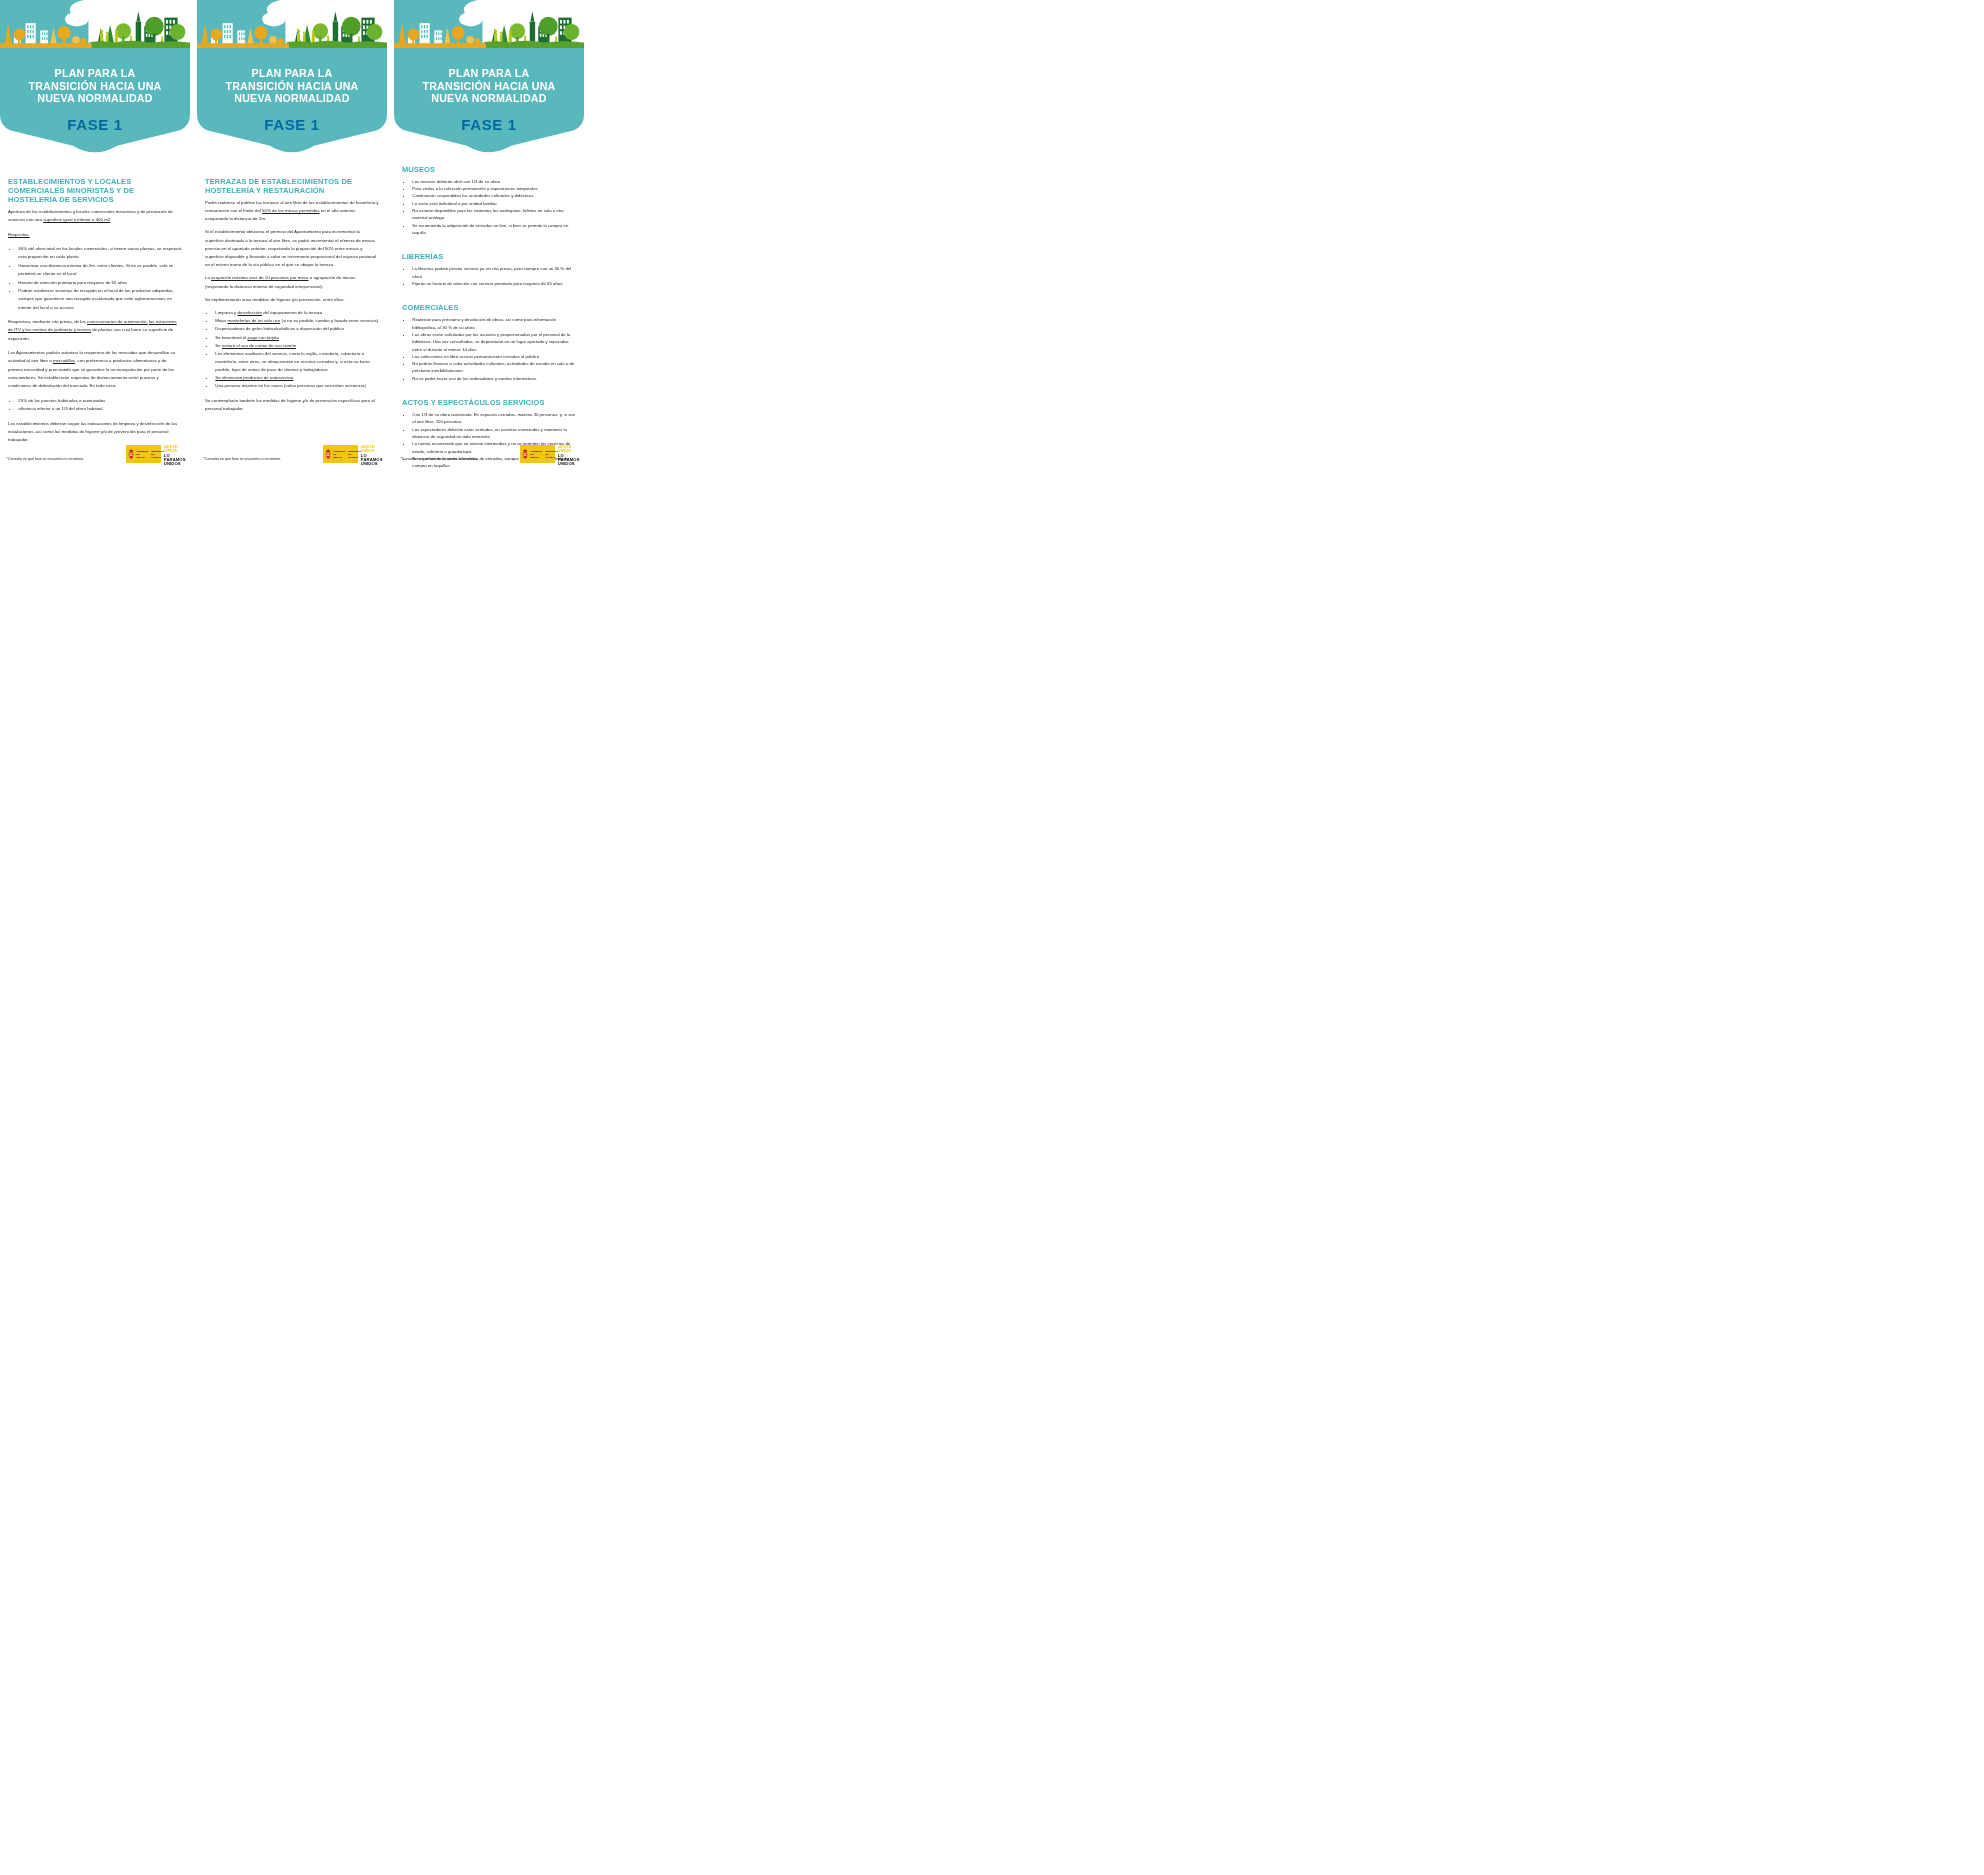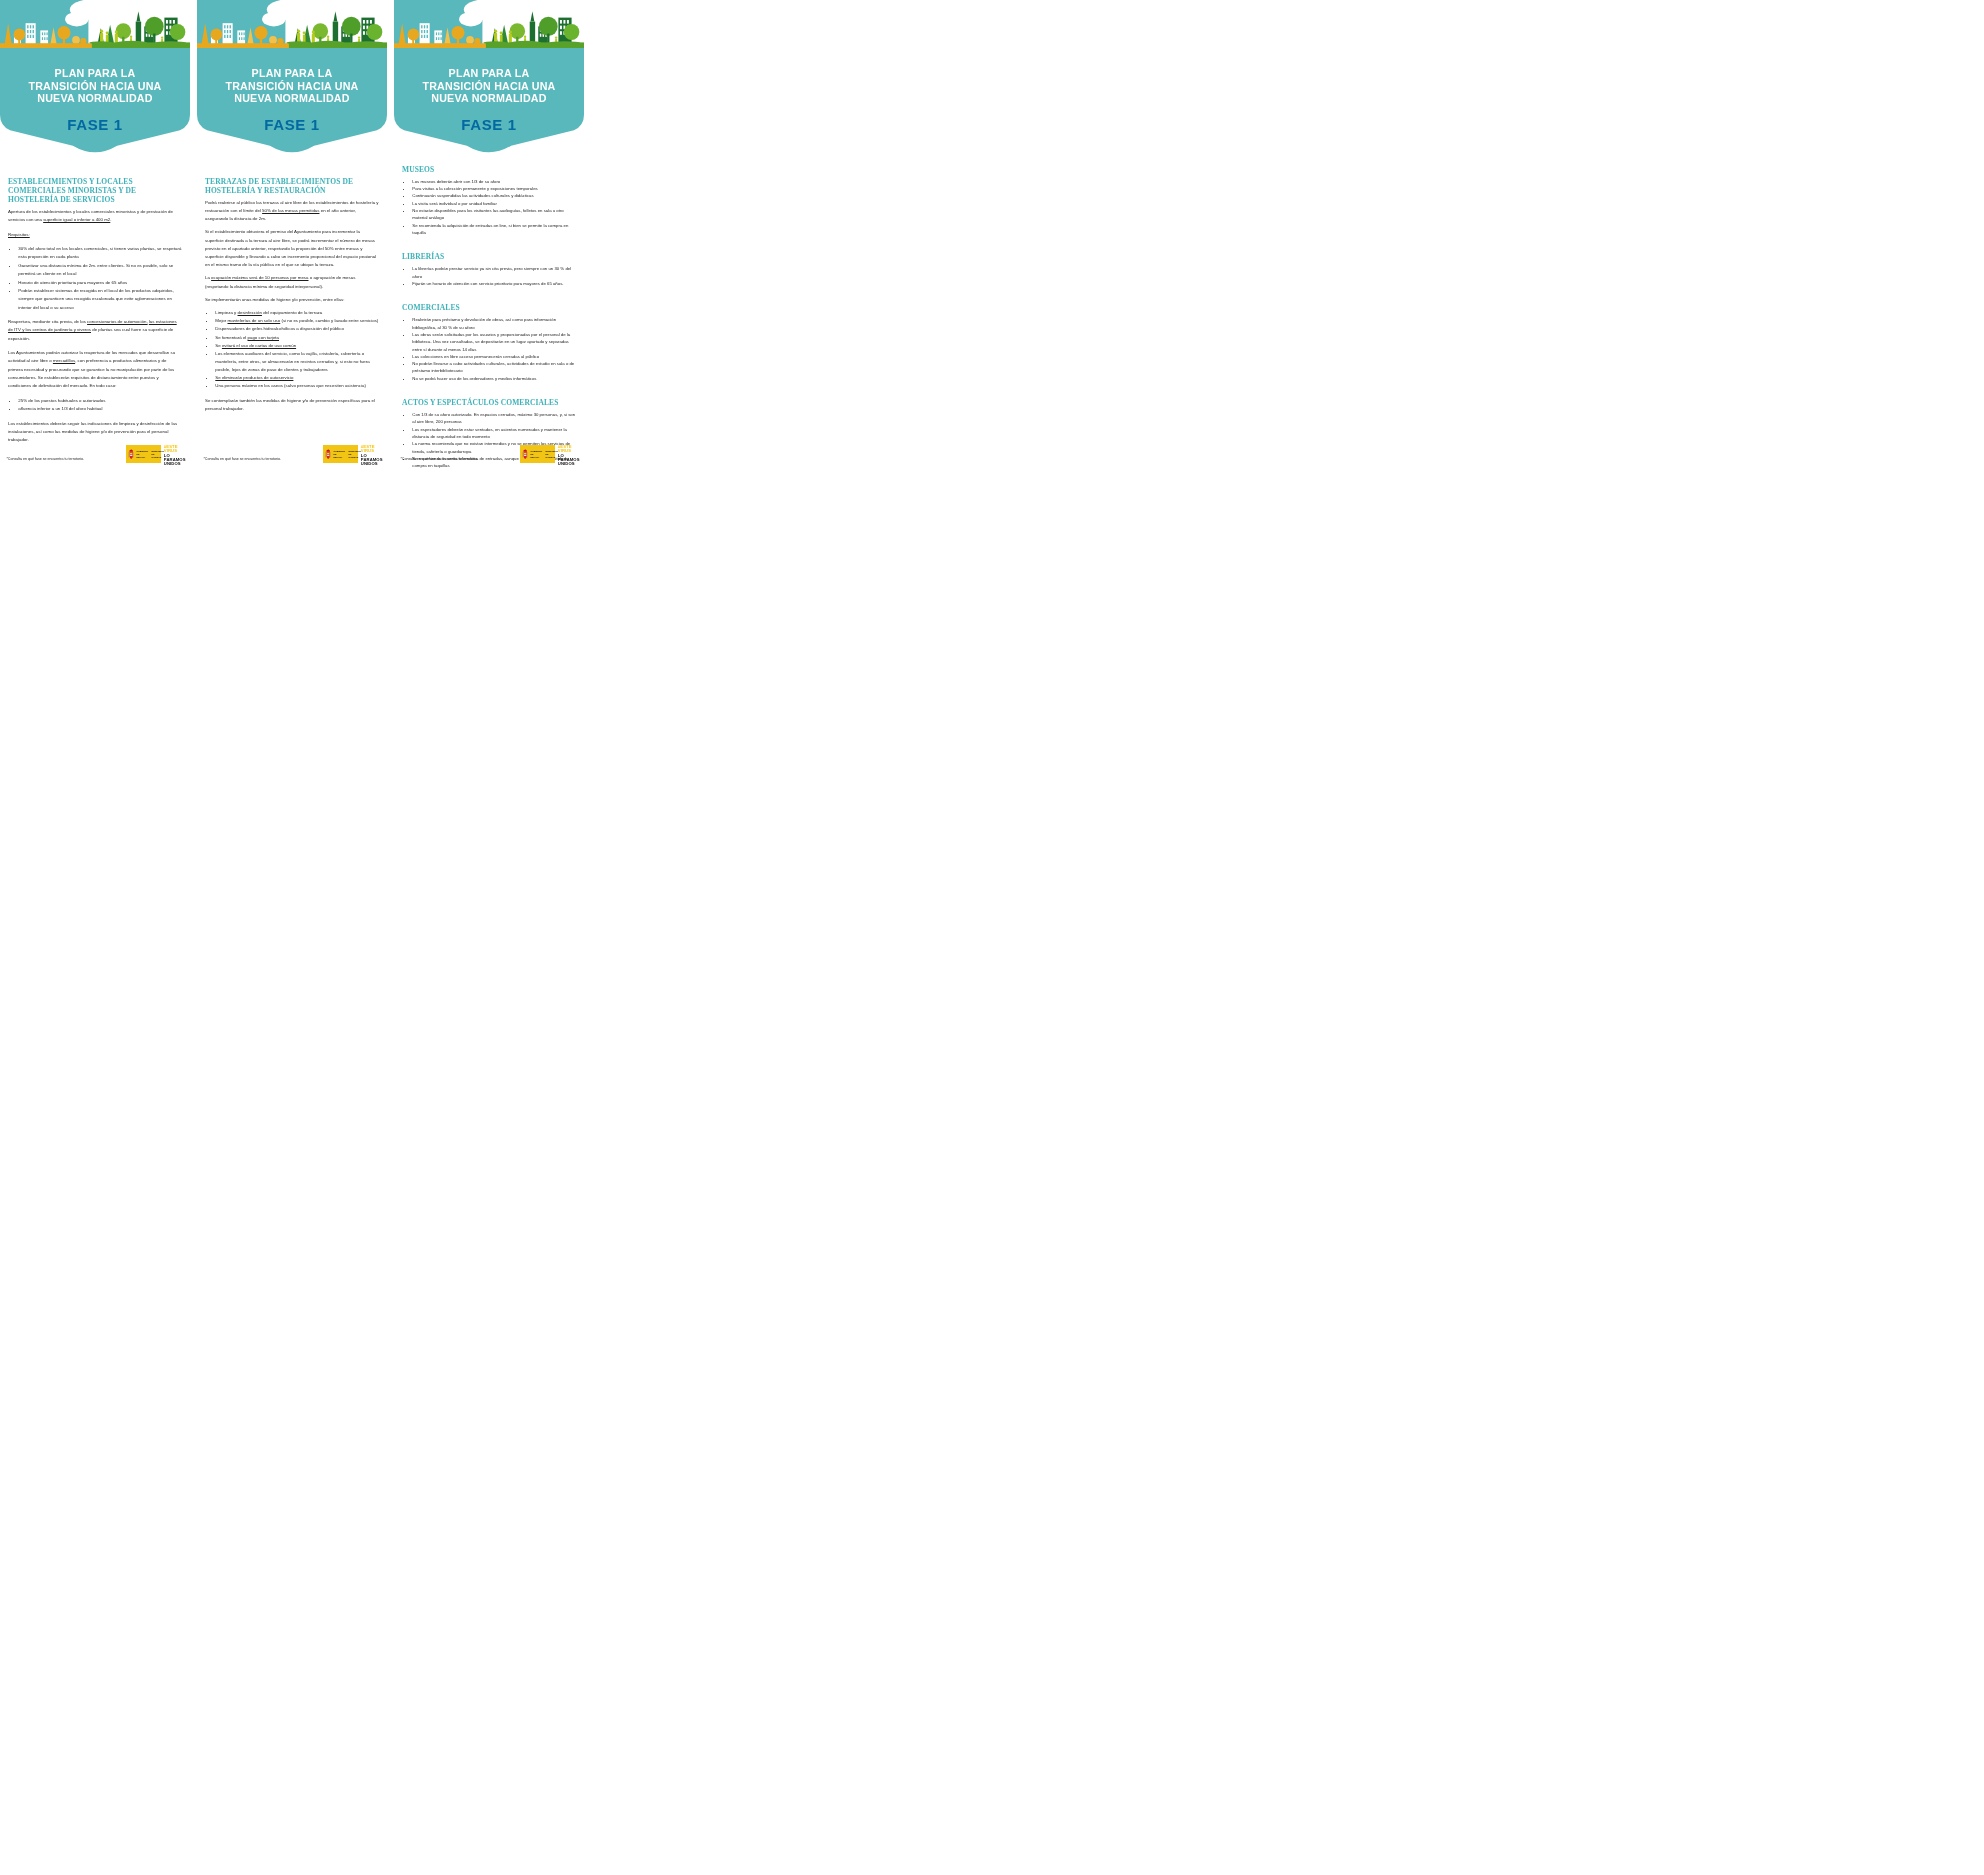--- a/index.html
+++ b/index.html
@@ -9,21 +9,21 @@
   .hero{position:relative;height:156px;}
   .city{display:block;width:100%;height:48px;}
   .shield{display:block;width:100%;height:108px;margin-top:-0.4px;}
   .hero-title{position:absolute;top:67px;left:0;right:0;text-align:center;color:#ffffff;
     font-weight:700;font-size:10.7px;line-height:1.18;letter-spacing:0.2px;}
   .hero-phase{position:absolute;top:116px;left:0;right:0;text-align:center;color:#0369a1;
     font-weight:700;font-size:15px;letter-spacing:0.6px;}
   .content{padding:20.6px 8px 0 8px;color:#1d1d1d;font-size:4.4px;line-height:1.9;}
   .panel[data-panel-index="1"] .content{line-height:1.85;}
   .panel[data-panel-index="2"] .content{padding-top:8.7px;font-size:4.3px;line-height:1.7;}
-  .content h2{color:#3cb2b9;font-size:7.5px;line-height:1.22;letter-spacing:0.1px;margin:0 0 4px 0;font-weight:700;font-family:Liberation Serif, serif;}
+  .content h2{color:#3cb2b9;font-size:7.5px;line-height:1.22;letter-spacing:0.1px;margin:0 0 4px 0;font-weight:700;}
   .content h2 + h2, .content * + h2{margin-top:16px;}
   .para{margin:0 0 6px 0;}
   .panel[data-panel-index="1"] .para{margin-bottom:5.2px;}
   .blist{margin:0 0 6px 0;padding-left:9.5px;list-style:disc;}
   .blist li{padding-left:0.8px;}
   .u{text-decoration:underline;text-underline-offset:1.2px;}
   .footer{position:absolute;left:6.4px;right:3.2px;bottom:2.4px;display:flex;justify-content:space-between;align-items:flex-end;}
   .footnote{font-size:3.6px;color:#1d1d1d;padding-bottom:5.6px;white-space:nowrap;}
   .logos{display:flex;align-items:stretch;gap:2.4px;}
   .gov-box{background:#f2c515;width:35px;height:18px;display:flex;align-items:center;}
@@ -298,21 +298,21 @@
           <li><span>Fijarán un horario de atención con servicio prioritario para mayores de 65 años.</span></li>
         </ul>
         <h2><span>COMERCIALES</span></h2>
         <ul class="blist">
           <li><span>Reabrirán para préstamo y devolución de obras, así como para información bibliográfica, al 30 % de su aforo</span></li>
           <li><span>Las obras serán solicitadas por los usuarios y proporcionadas por el personal de la biblioteca. Una vez consultadas, se depositarán en un lugar apartado y separadas entre sí durante al menos 14 días</span></li>
           <li><span>Las colecciones en libre acceso permanecerán cerradas al público</span></li>
           <li><span>No podrán llevarse a cabo actividades culturales, actividades de estudio en sala o de préstamo interbibliotecario</span></li>
           <li><span>No se podrá hacer uso de los ordenadores y medios informáticos</span></li>
         </ul>
-        <h2><span>ACTOS Y ESPECTÁCULOS COMERCIALES</span></h2>
+        <h2><span>ACTOS Y ESPECTÁCULOS SERVICIOS</span></h2>
         <ul class="blist">
           <li><span>Con 1/3 de su aforo autorizado. En espacios cerrados, máximo 30 personas, y, si son al aire libre, 200 personas</span></li>
           <li><span>Los espectadores deberán estar sentados, en asientos numerados y mantener la distancia de seguridad en todo momento</span></li>
           <li><span>La norma recomienda que no existan intermedios y no se permiten los servicios de tienda, cafetería o guardarropa</span></li>
           <li><span>Se recomienda la venta telemática de entradas, aunque también está permitida la compra en taquillas</span></li>
         </ul>
       </div>
     <div class="footer">
       <div class="footnote">*Consulta en qué fase se encuentra tu terrotorio.</div>
       <div class="logos">

